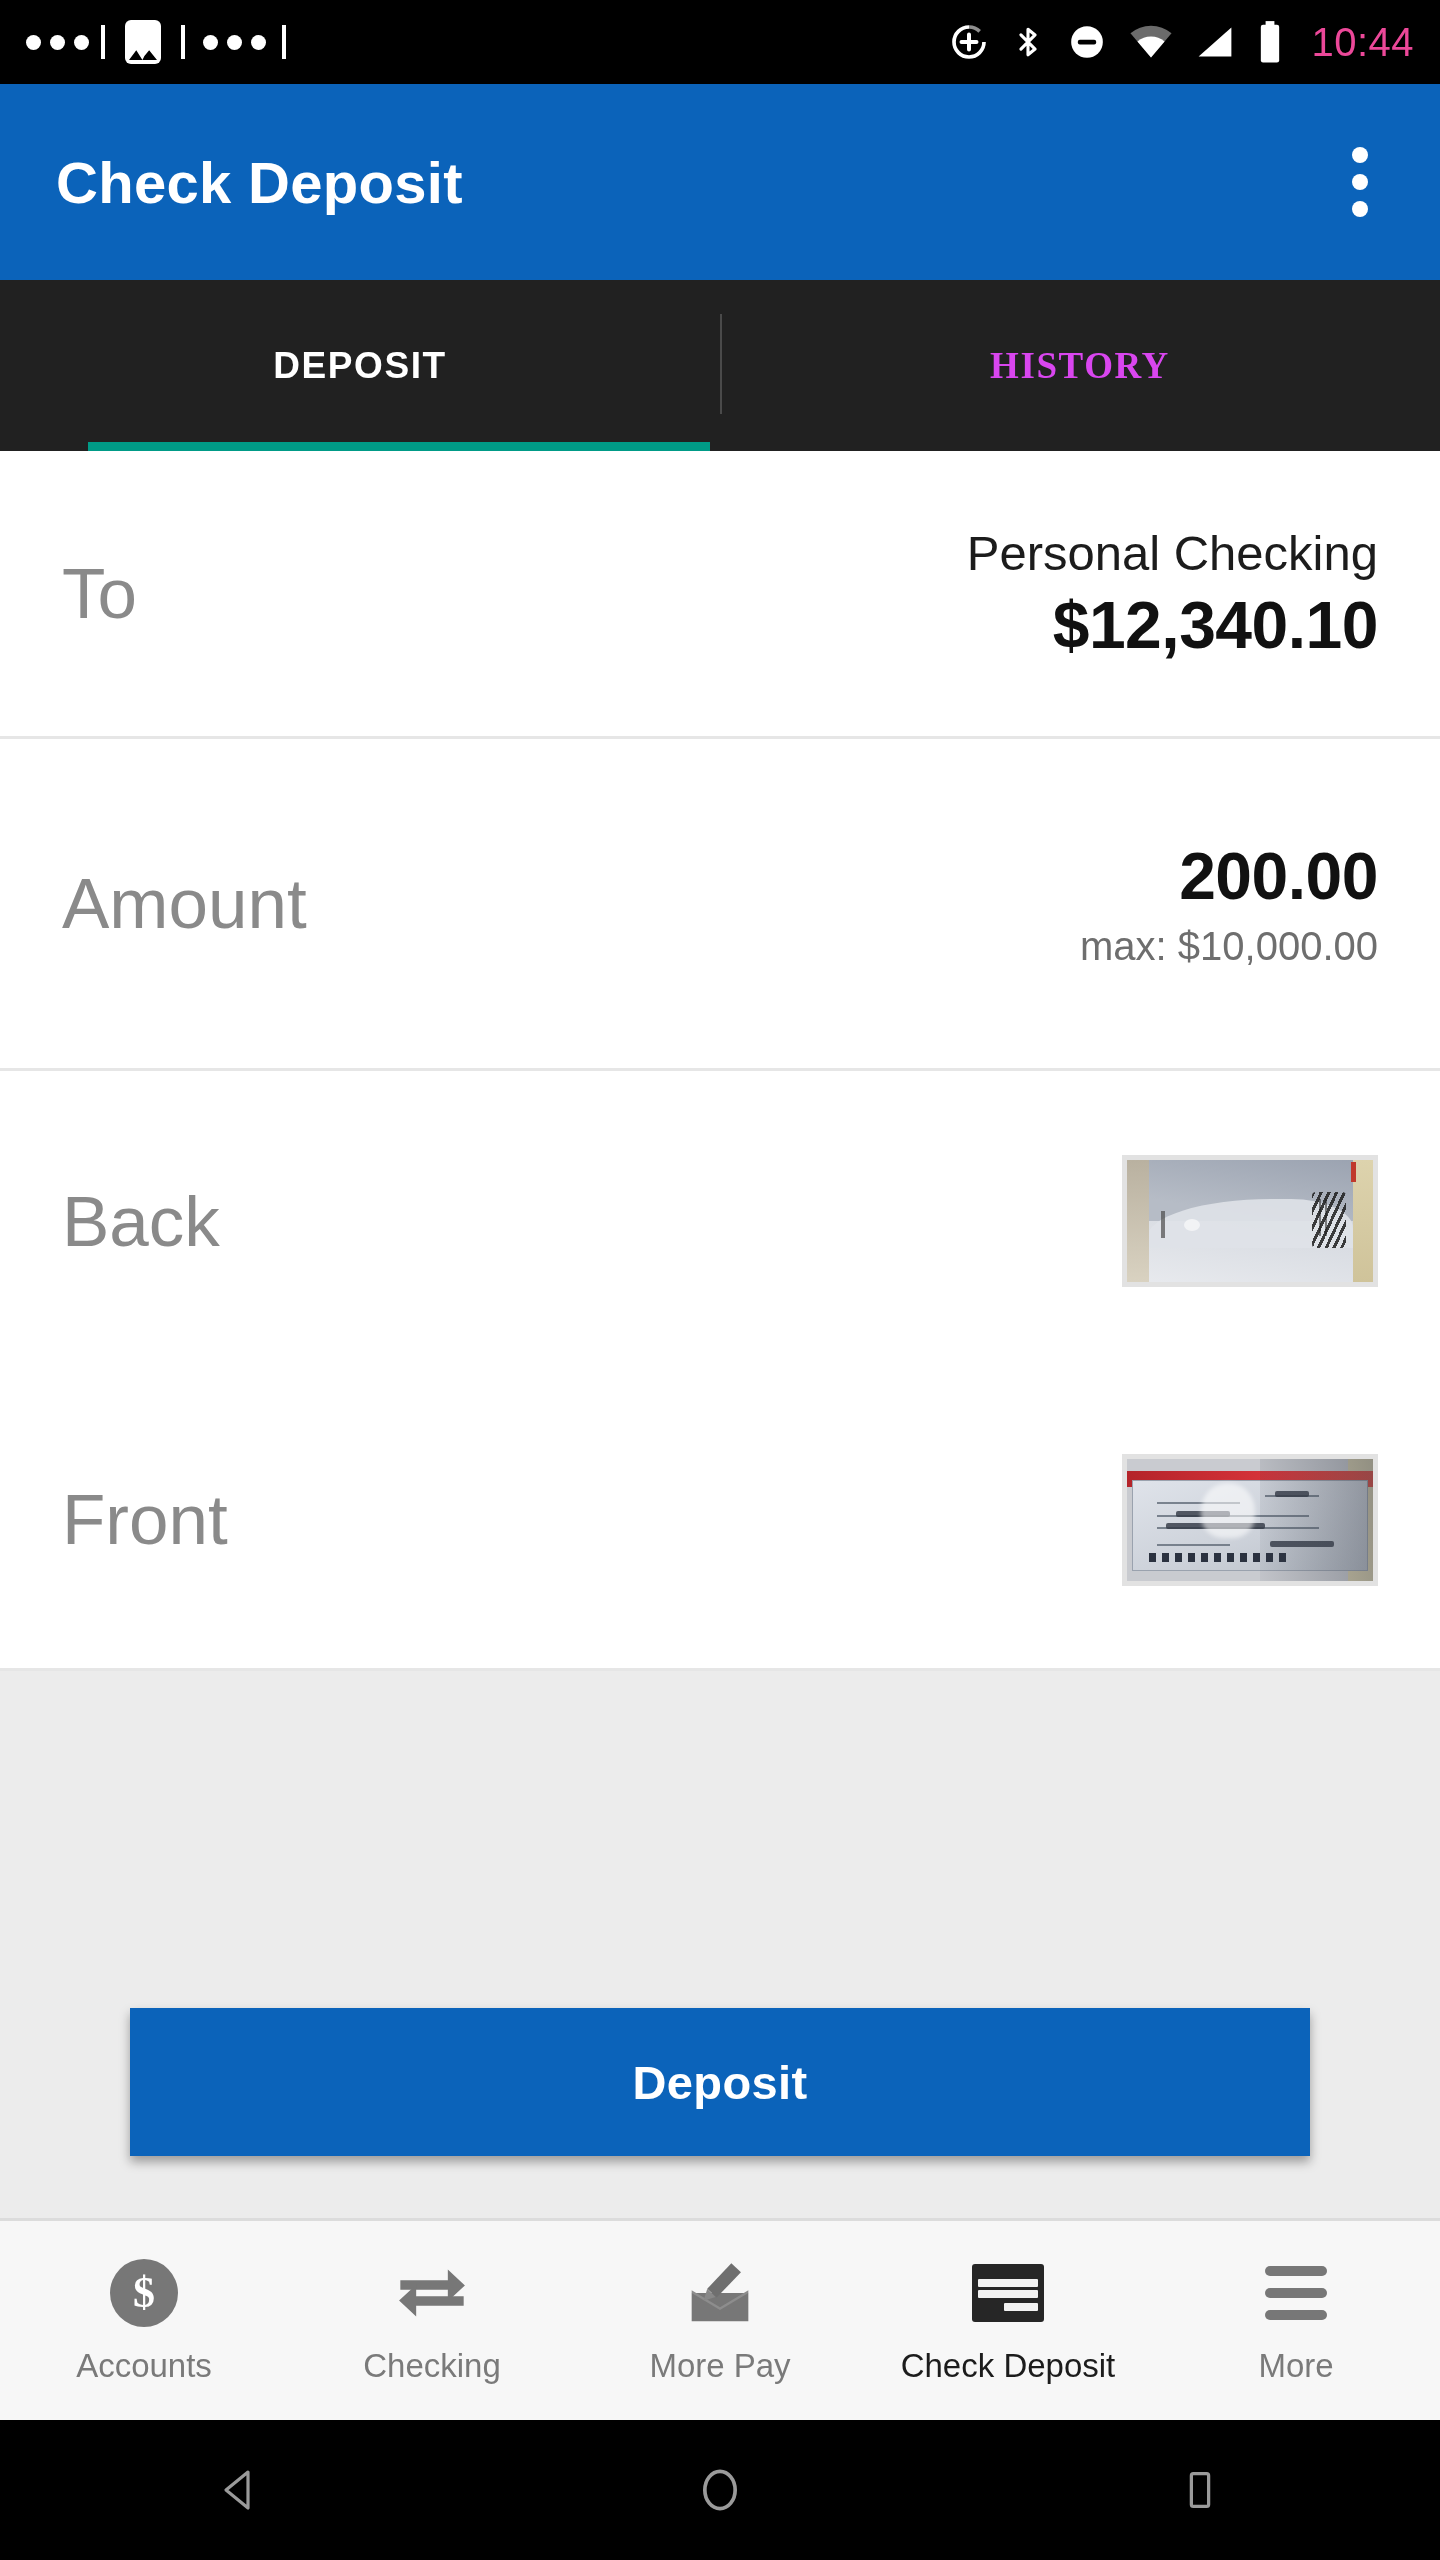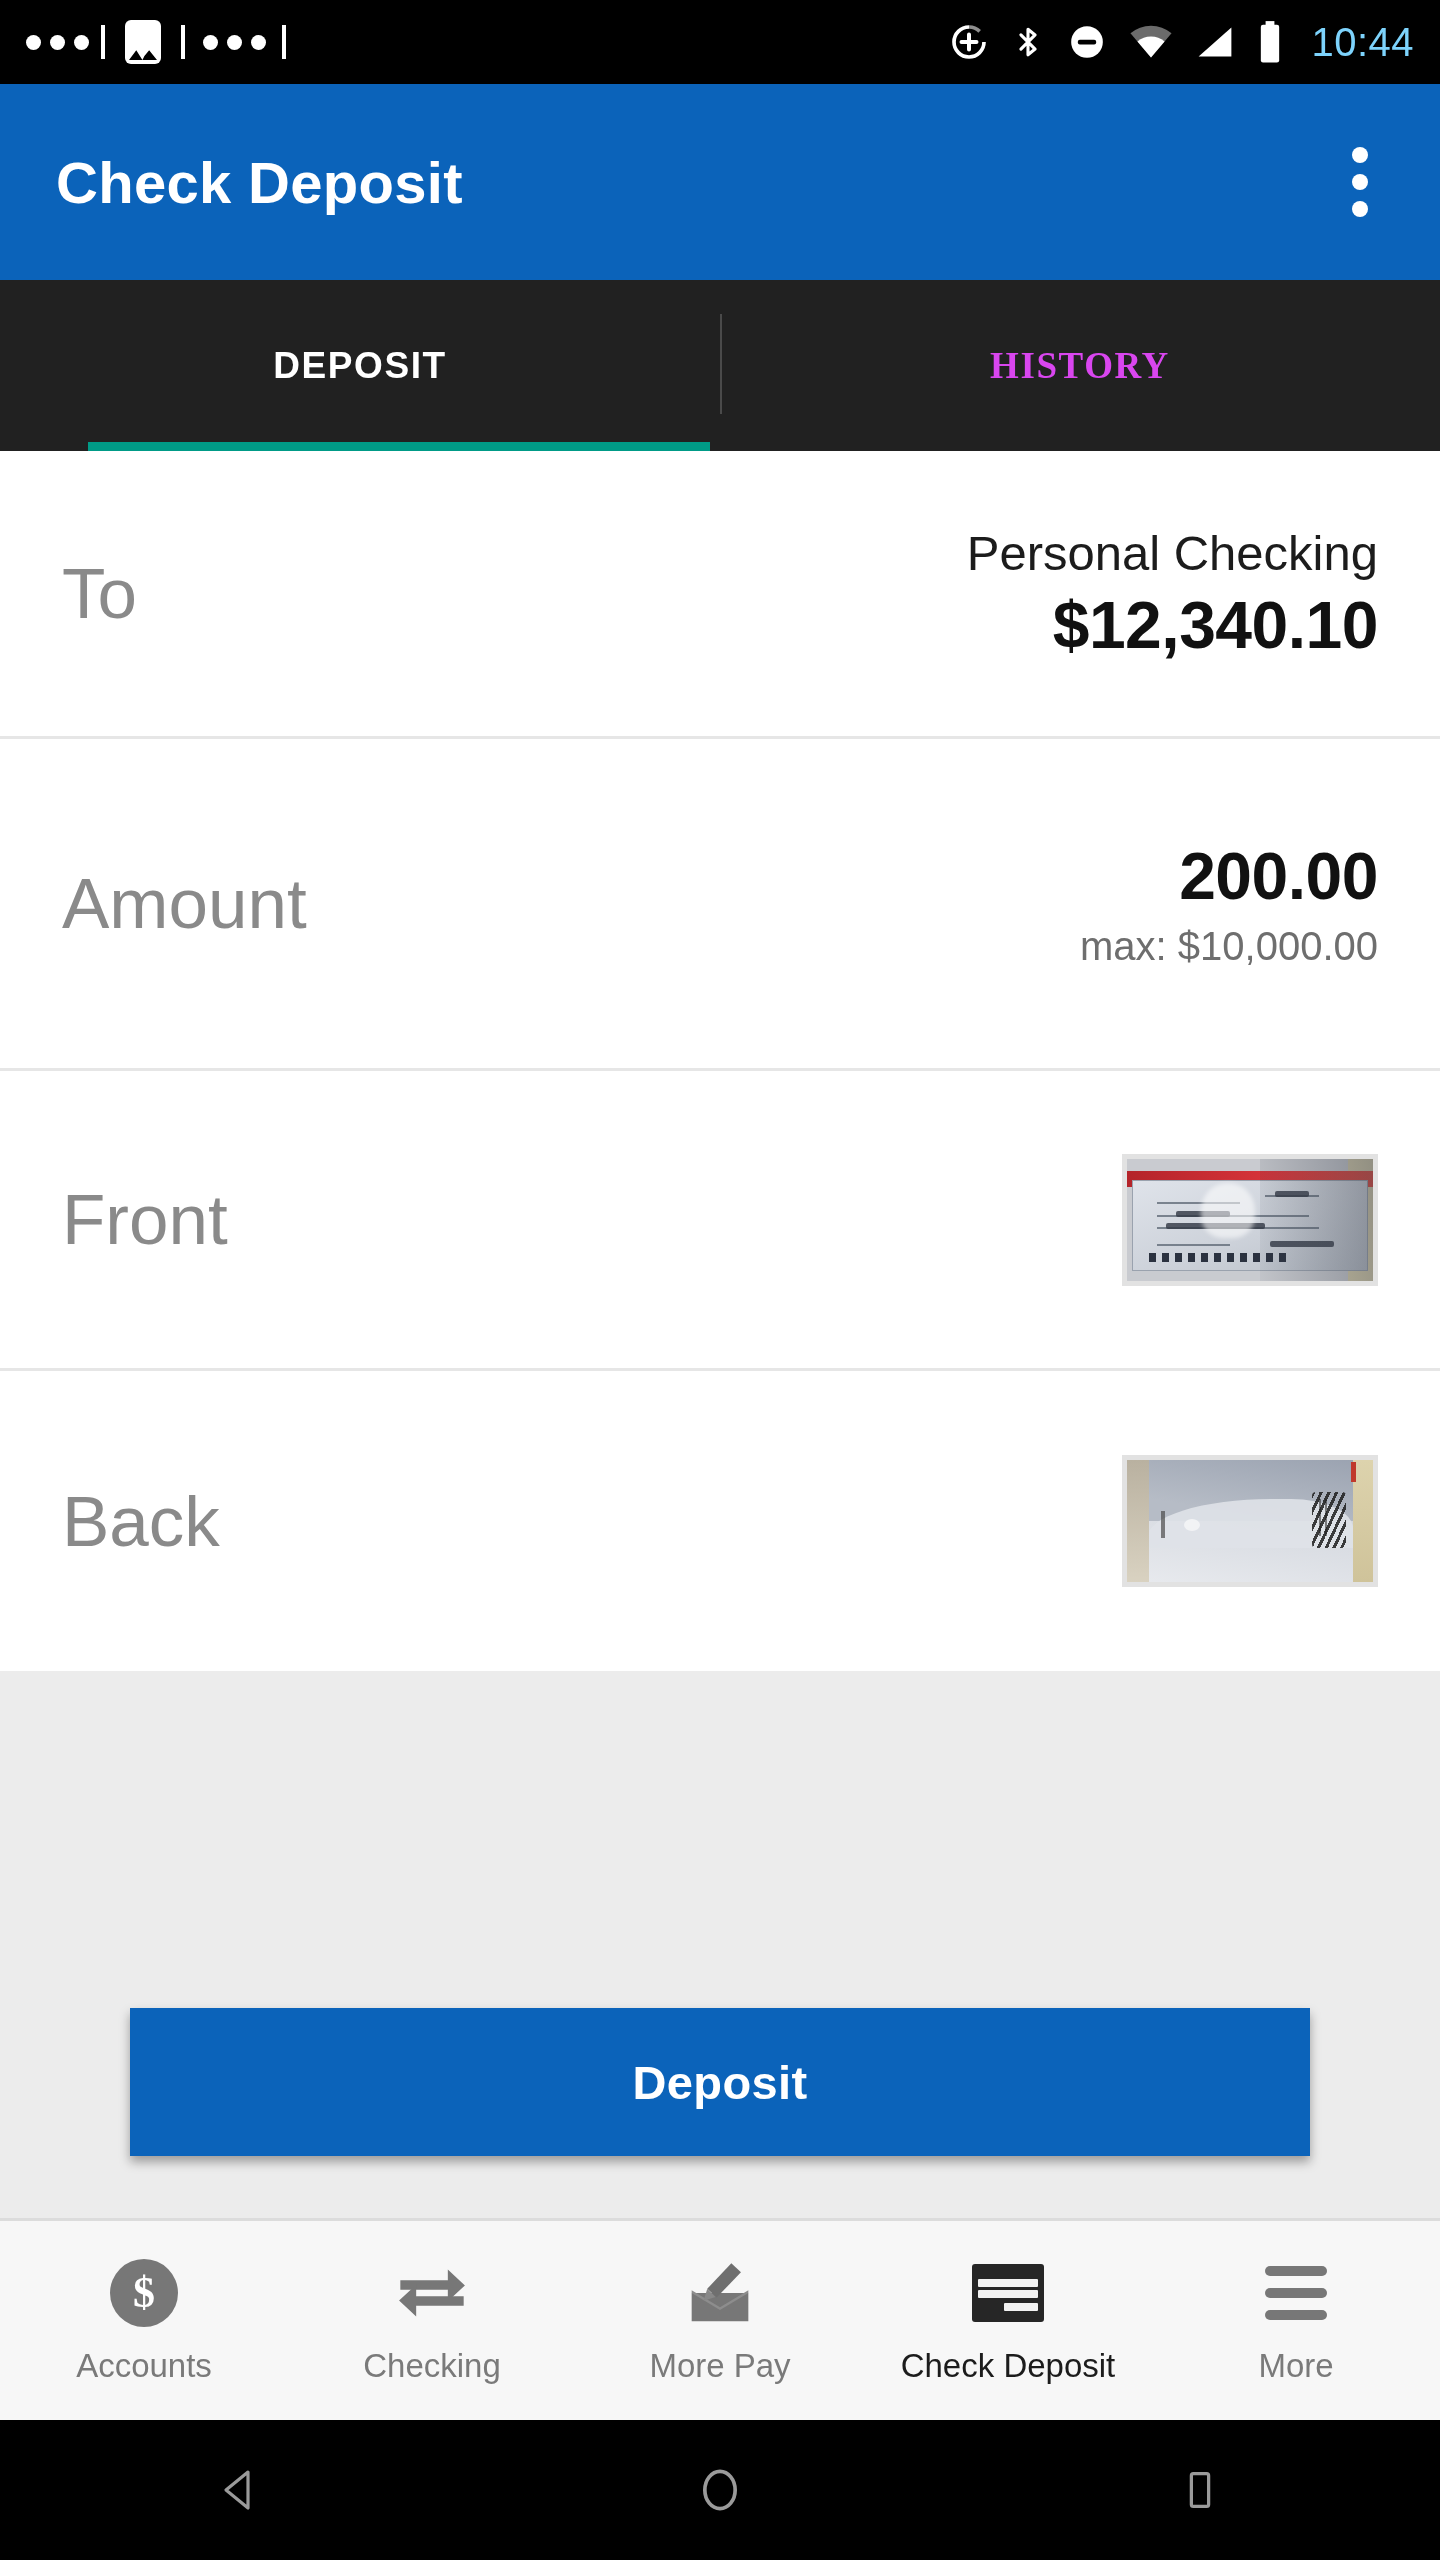--- a/index.html
+++ b/index.html
@@ -23,21 +23,21 @@
   .sb-bar { width:4px; height:34px; background:#fff; margin-left:12px; margin-right:20px; }
   .photo-ic { width:36px; height:44px; background:#fff; border-radius:6px; position:relative; overflow:hidden; }
   .photo-ic::after {
     content:""; position:absolute; left:4px; bottom:4px; width:28px; height:14px;
     background:#000;
     clip-path:polygon(0% 100%, 26% 30%, 48% 100%, 55% 72%, 72% 30%, 100% 100%);
   }
   .sb-spacer { flex:1; }
   .sb-right { display:flex; align-items:center; gap:22px; }
   .ic-wrap { display:flex; align-items:center; justify-content:center; }
-  .clock { font-size:40px; font-weight:400; letter-spacing:0.5px; margin-left:6px; color:#7dd3fc; }
+  .clock { font-size:40px; font-weight:400; letter-spacing:0.5px; margin-left:6px; color:#ec4899; }
 
   
   .appbar {
     flex:0 0 196px; background:#0b63ba;
     display:flex; align-items:center; padding:0 56px;
   }
   .appbar-title { color:#ffffff; font-size:58px; font-weight:bold; letter-spacing:0.3px; }
   .appbar-spacer { flex:1; }
   .overflow { display:flex; flex-direction:column; gap:11px; padding:14px 16px; cursor:pointer; }
   .overflow i { width:16px; height:16px; border-radius:50%; background:#fff; display:block; }
@@ -237,20 +237,38 @@
     </div>
 
     <div class="row row-amount">
       <span class="row-label">Amount</span>
       <span class="row-right">
         <span class="val-amount">200.00</span>
         <span class="val-hint">max: $10,000.00</span>
       </span>
     </div>
 
+    <div class="row row-back" style="border-bottom:none;">
+      <span class="row-label">Back</span>
+      <span class="thumb">
+        <span class="thumb-back-img">
+          <span class="tb-top"></span>
+          <span class="tb-bottom"></span>
+          <span class="tb-curve"></span>
+          <span class="tb-leftstrip"></span>
+          <span class="tb-rightstrip"></span>
+          <span class="tb-redtick"></span>
+          <span class="tb-mark"></span>
+          <span class="tb-dot"></span>
+          <span class="tb-sig2"></span>
+          <span class="tb-sig"></span>
+        </span>
+      </span>
+    </div>
+
     <div class="row row-front">
       <span class="row-label">Front</span>
       <span class="thumb">
         <span class="thumb-front-img">
           <span class="tf-yellow"></span>
           <span class="tf-red"></span>
           <span class="tf-paper"></span>
           <span class="tf-line" style="left:12%; top:36%; width:34%;"></span>
           <span class="tf-line" style="left:12%; top:46%; width:62%;"></span>
           <span class="tf-line" style="left:12%; top:56%; width:66%;"></span>
@@ -260,38 +278,20 @@
           <span class="tf-scr" style="left:16%; top:53%; width:40%;"></span>
           <span class="tf-scr" style="left:60%; top:27%; width:14%;"></span>
           <span class="tf-scr" style="left:58%; top:68%; width:26%;"></span>
           <span class="tf-micr"></span>
           <span class="tf-light"></span>
           <span class="tf-shadow"></span>
         </span>
       </span>
     </div>
 
-    <div class="row row-back" style="border-bottom:none;">
-      <span class="row-label">Back</span>
-      <span class="thumb">
-        <span class="thumb-back-img">
-          <span class="tb-top"></span>
-          <span class="tb-bottom"></span>
-          <span class="tb-curve"></span>
-          <span class="tb-leftstrip"></span>
-          <span class="tb-rightstrip"></span>
-          <span class="tb-redtick"></span>
-          <span class="tb-mark"></span>
-          <span class="tb-dot"></span>
-          <span class="tb-sig2"></span>
-          <span class="tb-sig"></span>
-        </span>
-      </span>
-    </div>
-
   </div>
 
   <div class="filler">
     <button class="deposit-btn">Deposit</button>
   </div>
 
   <div class="bottomnav">
 
     <div class="navitem">
       <span class="nav-ic">

